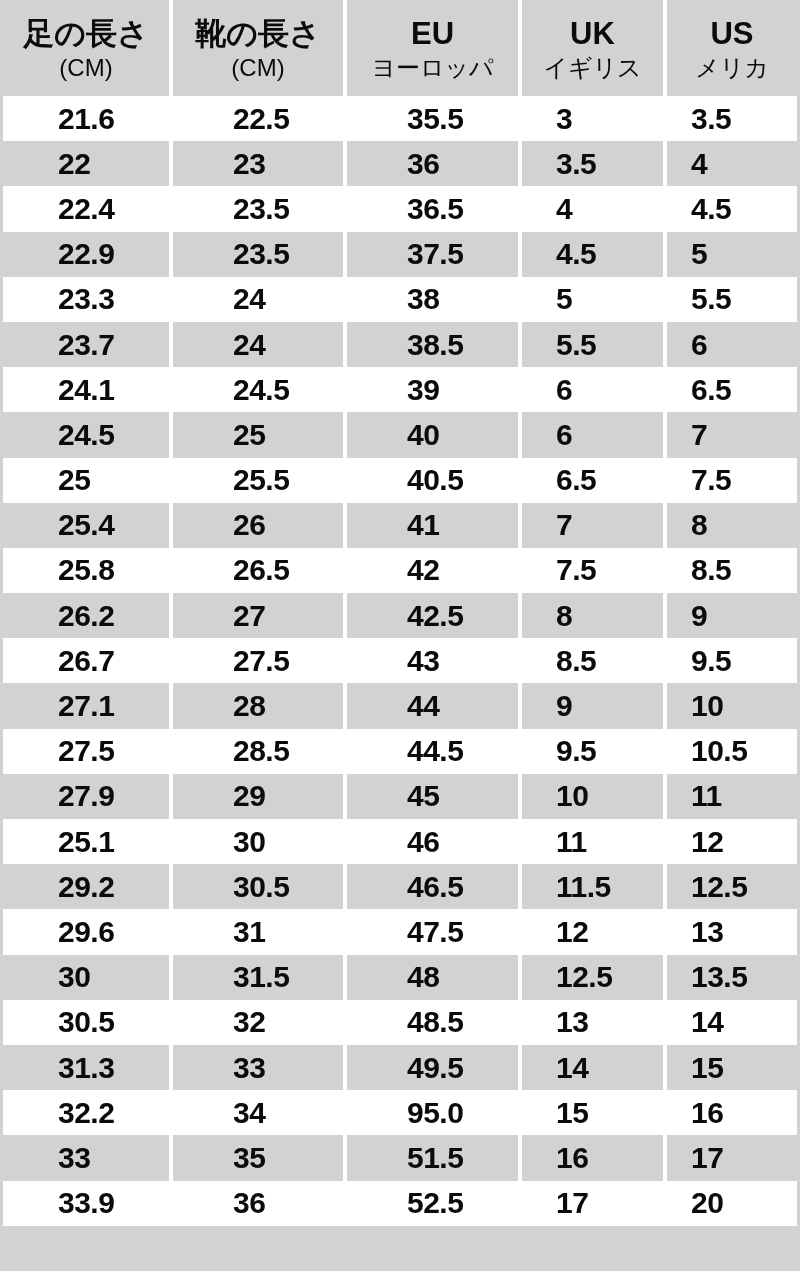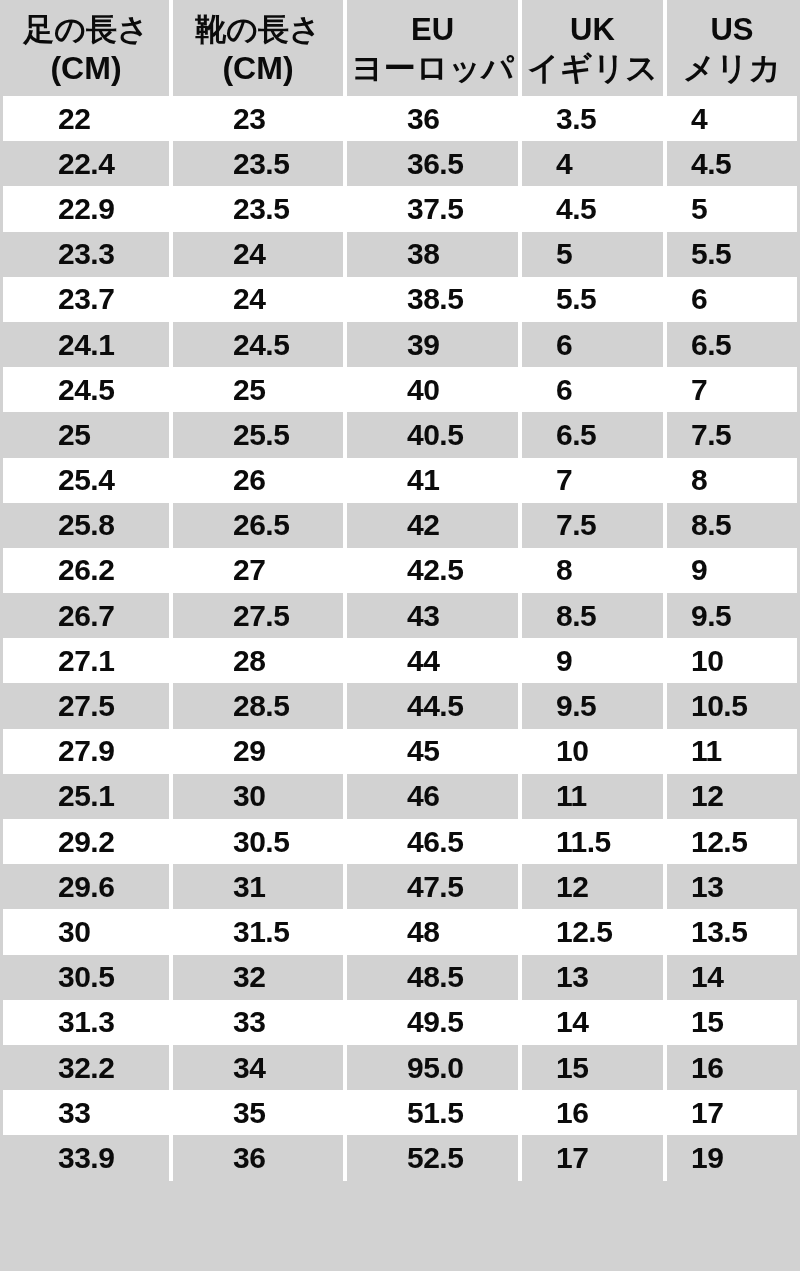--- a/index.html
+++ b/index.html
@@ -55,23 +55,23 @@
     height: 96px;
     padding-top: 2px;
   }
   .th-main {
     font-size: 31px;
     line-height: 1;
     letter-spacing: 0px;
     font-weight: 700;
   }
   .th-sub {
-    font-size: 32px;
+    font-size: 24px;
     line-height: 1;
-    font-weight: 700;
+    font-weight: 400;
   }
 
   tbody td {
     height: 45.19px;
     vertical-align: middle;
     font-size: 30px;
     font-weight: 700;
     letter-spacing: -0.5px;
     padding: 0;
     text-align: left;
@@ -128,20 +128,27 @@
         <th>
           <div class="th-stack">
             <span class="th-main">US</span>
             <span class="th-sub">メリカ</span>
           </div>
         </th>
       </tr>
     </thead>
     <tbody>
         <tr>
+          <td>21.6</td>
+          <td>22.5</td>
+          <td>35.5</td>
+          <td>3</td>
+          <td>3.5</td>
+        </tr>
+        <tr>
           <td>22</td>
           <td>23</td>
           <td>36</td>
           <td>3.5</td>
           <td>4</td>
         </tr>
         <tr>
           <td>22.4</td>
           <td>23.5</td>
           <td>36.5</td>
@@ -293,17 +300,17 @@
           <td>35</td>
           <td>51.5</td>
           <td>16</td>
           <td>17</td>
         </tr>
         <tr>
           <td>33.9</td>
           <td>36</td>
           <td>52.5</td>
           <td>17</td>
-          <td>19</td>
+          <td>20</td>
         </tr>
       </tbody>
   </table>
 </div>
 
 </body></html>

